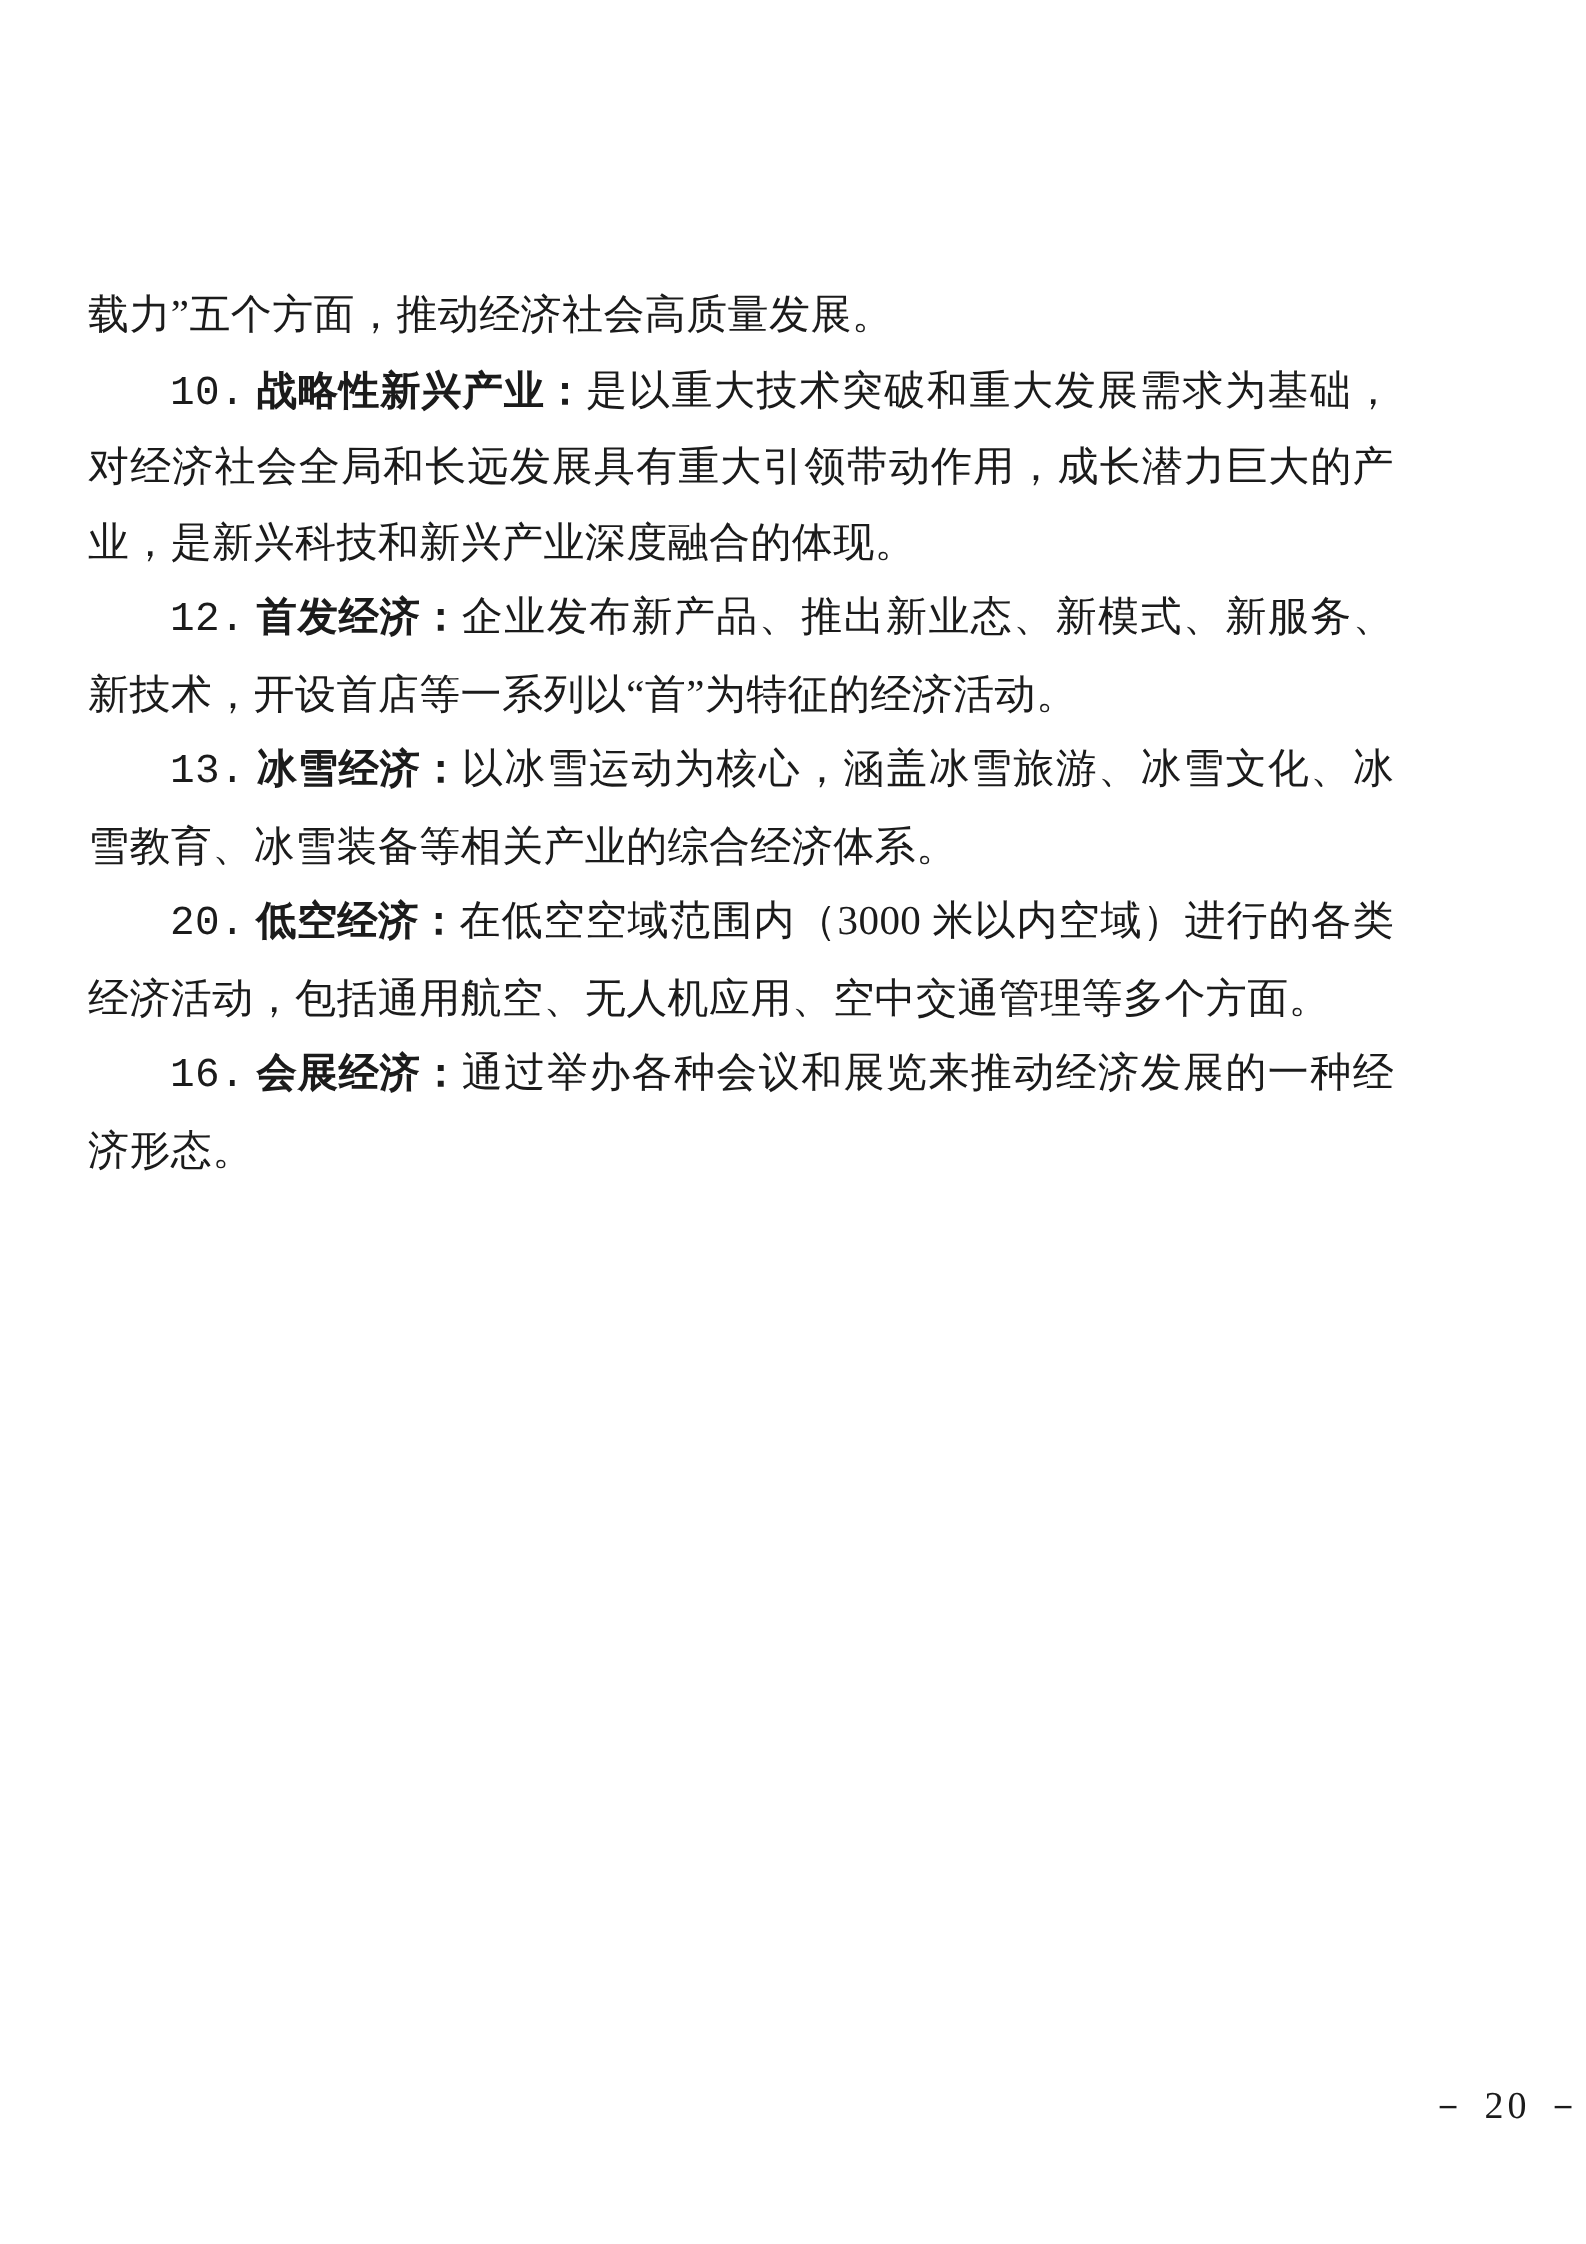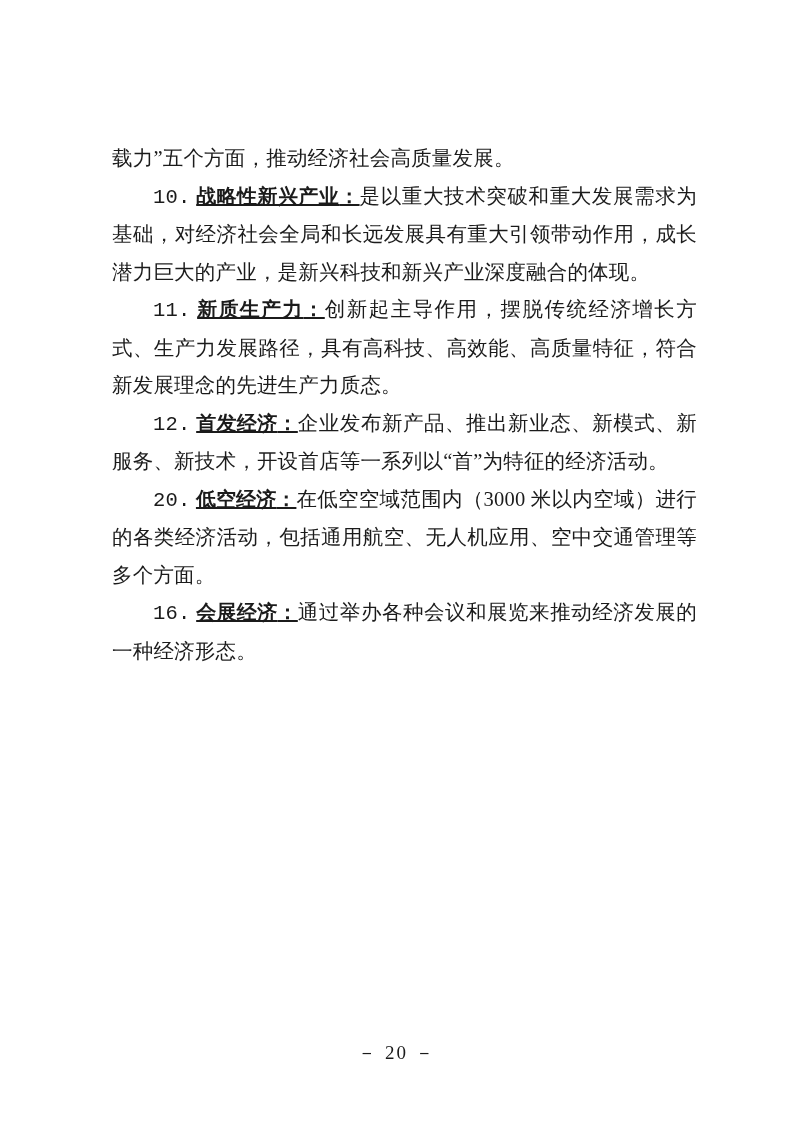--- a/index.html
+++ b/index.html
@@ -10,21 +10,21 @@
   body {
     font-family: "Liberation Serif", "DejaVu Serif", serif;
   }
   .page {
     width: 793px;
     height: 1122px;
     background: #ffffff;
     margin: 0 auto;
     position: relative;
     box-sizing: border-box;
-    padding: 140px 96px 40px 112px;
+    padding: 140px 96px 40px 44px;
     overflow: hidden;
   }
   .doc-body {
     font-size: 20.5px;
     line-height: 37.5px;
     color: #1b1b1b;
     text-align: justify;
     text-justify: inter-ideograph;
     letter-spacing: 0.2px;
   }
@@ -33,32 +33,31 @@
     text-indent: 0;
   }
   .para.indent {
     text-indent: 41px;
   }
   .term {
     font-weight: bold;
     font-family: "Liberation Sans", "DejaVu Sans", sans-serif;
     font-size: 20px;
     letter-spacing: 0px;
-    text-decoration: underline;
   }
   .num {
     font-family: Liberation Mono, monospace;
     font-weight: normal;
   }
   .footer {
     position: absolute;
     left: 0;
     right: 0;
     bottom: 56px;
-    text-align: center;
+    text-align: right;
     font-size: 19px;
     color: #1b1b1b;
     letter-spacing: 2px;
   }
   .footer .pagenum {
     display: inline;
   }
 </style>
 </head>
 <body>
@@ -66,30 +65,30 @@
 <div class="page">
   <div class="doc-body">
 
     <p class="para">载力”五个方面，推动经济社会高质量发展。</p>
 
     <p class="para indent">
       <span class="num">10.</span>
       <span class="term">战略性新兴产业</span><span class="term">：</span><span>是以重大技术突破和重大发展需求为基础，对经济社会全局和长远发展具有重大引领带动作用，成长潜力巨大的产业，是新兴科技和新兴产业深度融合的体现。</span>
     </p>
 
-    <p class="para indent">
-      <span class="num">11.</span>
-      <span class="term">新质生产力</span><span class="term">：</span><span>创新起主导作用，摆脱传统经济增长方式、生产力发展路径，具有高科技、高效能、高质量特征，符合新发展理念的先进生产力质态。</span>
-    </p>
 
     <p class="para indent">
       <span class="num">12.</span>
       <span class="term">首发经济</span><span class="term">：</span><span>企业发布新产品、推出新业态、新模式、新服务、新技术，开设首店等一系列以“首”为特征的经济活动。</span>
     </p>
 
+    <p class="para indent">
+      <span class="num">13.</span>
+      <span class="term">冰雪经济</span><span class="term">：</span><span>以冰雪运动为核心，涵盖冰雪旅游、冰雪文化、冰雪教育、冰雪装备等相关产业的综合经济体系。</span>
+    </p>
 
 
     <p class="para indent">
       <span class="num">20.</span>
       <span class="term">低空经济</span><span class="term">：</span><span>在低空空域范围内（3000 米以内空域）进行的各类经济活动，包括通用航空、无人机应用、空中交通管理等多个方面。</span>
     </p>
 
     <p class="para indent">
       <span class="num">16.</span>
       <span class="term">会展经济</span><span class="term">：</span><span>通过举办各种会议和展览来推动经济发展的一种经济形态。</span>

